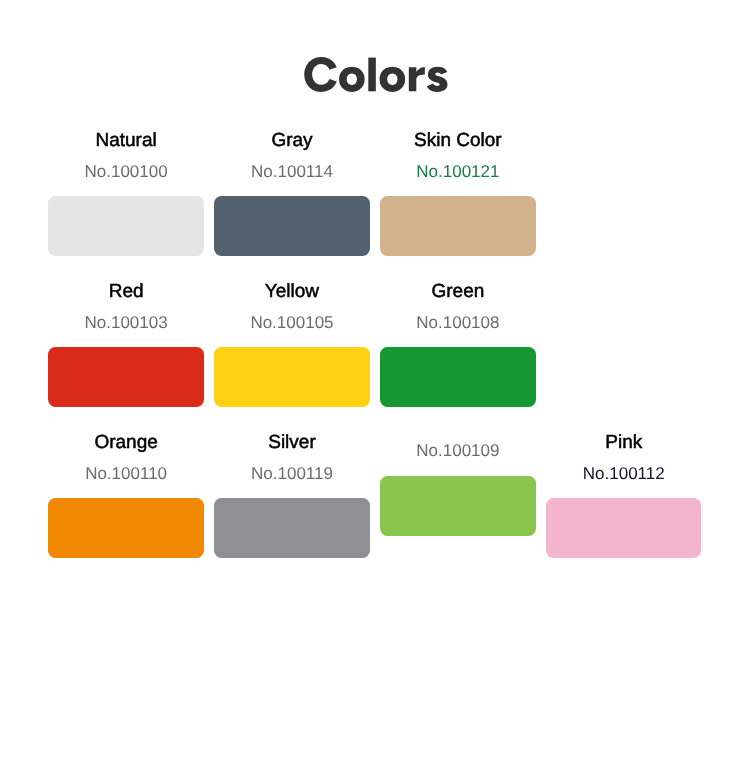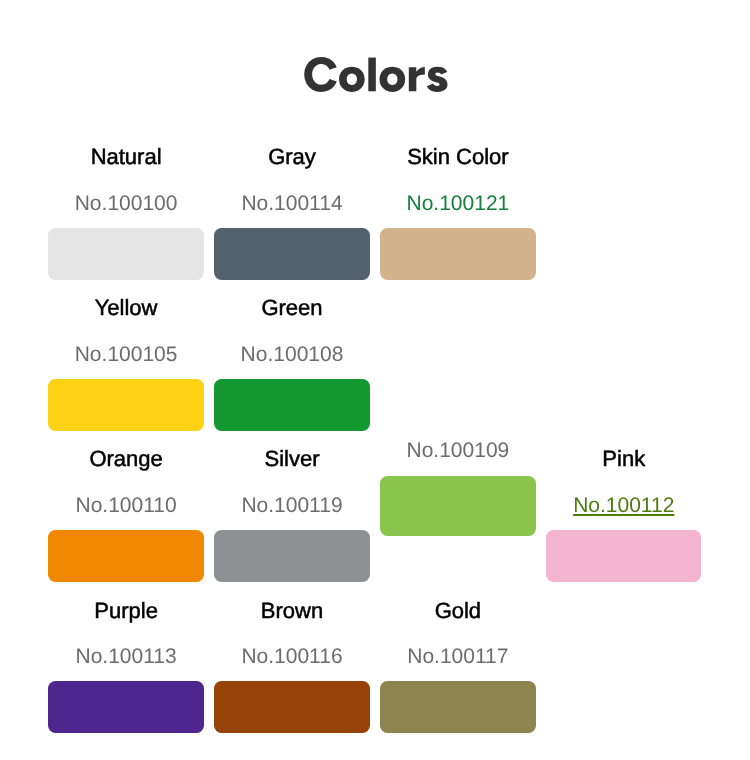--- a/index.html
+++ b/index.html
@@ -61,33 +61,33 @@
   }
   .cell {
     width: 155.4px;
     display: flex;
     flex-direction: column;
     align-items: center;
   }
   .cell-name {
     font-family: "Liberation Sans", sans-serif;
     font-weight: 400;
-    font-size: 22px;
+    font-size: 19px;
     line-height: 20px;
     color: #000000;
     -webkit-text-stroke: 0.5px #000000;
-    margin: 16px;
+    margin: 0;
     padding-top: 2.5px;
     height: 20px;
     white-space: nowrap;
   }
   .cell-code {
     font-family: "Liberation Sans", sans-serif;
     font-weight: 400;
-    font-size: 21px;
+    font-size: 17px;
     line-height: 17px;
     color: #6c6c6c;
     margin-top: 11.5px;
     height: 17px;
     white-space: nowrap;
   }
   .swatch {
     margin-top: 16.2px;
     width: 155.4px;
     height: 60px;
@@ -128,20 +128,25 @@
           <div class="swatch" style="background: rgb(83, 96, 110);"></div>
         </div>
         <div class="cell">
           <div class="cell-name" style="color: rgb(0, 0, 0);">Skin Color</div>
           <div class="cell-code" style="color: #15803d;">No.100121</div>
           <div class="swatch" style="background: rgb(211, 179, 142);"></div>
         </div>
       </div>
       <div class="row">
         <div class="cell">
+          <div class="cell-name" style="color: rgb(0, 0, 0);">Red</div>
+          <div class="cell-code" style="color: rgb(108, 108, 108);">No.100103</div>
+          <div class="swatch" style="background: rgb(218, 42, 25);"></div>
+        </div>
+        <div class="cell">
           <div class="cell-name" style="color: rgb(0, 0, 0);">Yellow</div>
           <div class="cell-code" style="color: rgb(108, 108, 108);">No.100105</div>
           <div class="swatch" style="background: rgb(253, 209, 20);"></div>
         </div>
         <div class="cell">
           <div class="cell-name" style="color: rgb(0, 0, 0);">Green</div>
           <div class="cell-code" style="color: rgb(108, 108, 108);">No.100108</div>
           <div class="swatch" style="background: rgb(21, 151, 49);"></div>
         </div>
       </div>
@@ -155,36 +160,19 @@
           <div class="cell-name" style="color: rgb(0, 0, 0);">Silver</div>
           <div class="cell-code" style="color: rgb(108, 108, 108); text-align: center;">No.100119</div>
           <div class="swatch" style="background: rgb(141, 145, 147);"></div>
         </div>
         <div class="cell">
           <div class="cell-code" style="color: rgb(108, 108, 108);">No.100109</div>
           <div class="swatch" style="background: rgb(138, 198, 78);"></div>
         </div>
         <div class="cell">
           <div class="cell-name" style="color: rgb(0, 0, 0);">Pink</div>
-          <div class="cell-code" style="color: #4d7c0f; text-decoration: underline;">No.100112</div>
+          <div class="cell-code" style="color: #0f172a;">No.100112</div>
           <div class="swatch" style="background: rgb(243, 180, 208);"></div>
-        </div>
-      </div>
-      <div class="row">
-        <div class="cell">
-          <div class="cell-name" style="color: rgb(0, 0, 0);">Purple</div>
-          <div class="cell-code" style="color: rgb(108, 108, 108);">No.100113</div>
-          <div class="swatch" style="background: rgb(79, 37, 142);"></div>
-        </div>
-        <div class="cell">
-          <div class="cell-name" style="color: rgb(0, 0, 0);">Brown</div>
-          <div class="cell-code" style="color: rgb(108, 108, 108);">No.100116</div>
-          <div class="swatch" style="background: rgb(151, 66, 7);"></div>
-        </div>
-        <div class="cell">
-          <div class="cell-name" style="color: rgb(0, 0, 0);">Gold</div>
-          <div class="cell-code" style="color: rgb(108, 108, 108);">No.100117</div>
-          <div class="swatch" style="background: rgb(141, 133, 80);"></div>
         </div>
       </div>
     </div>
 
 </div>
 
 </body></html>

